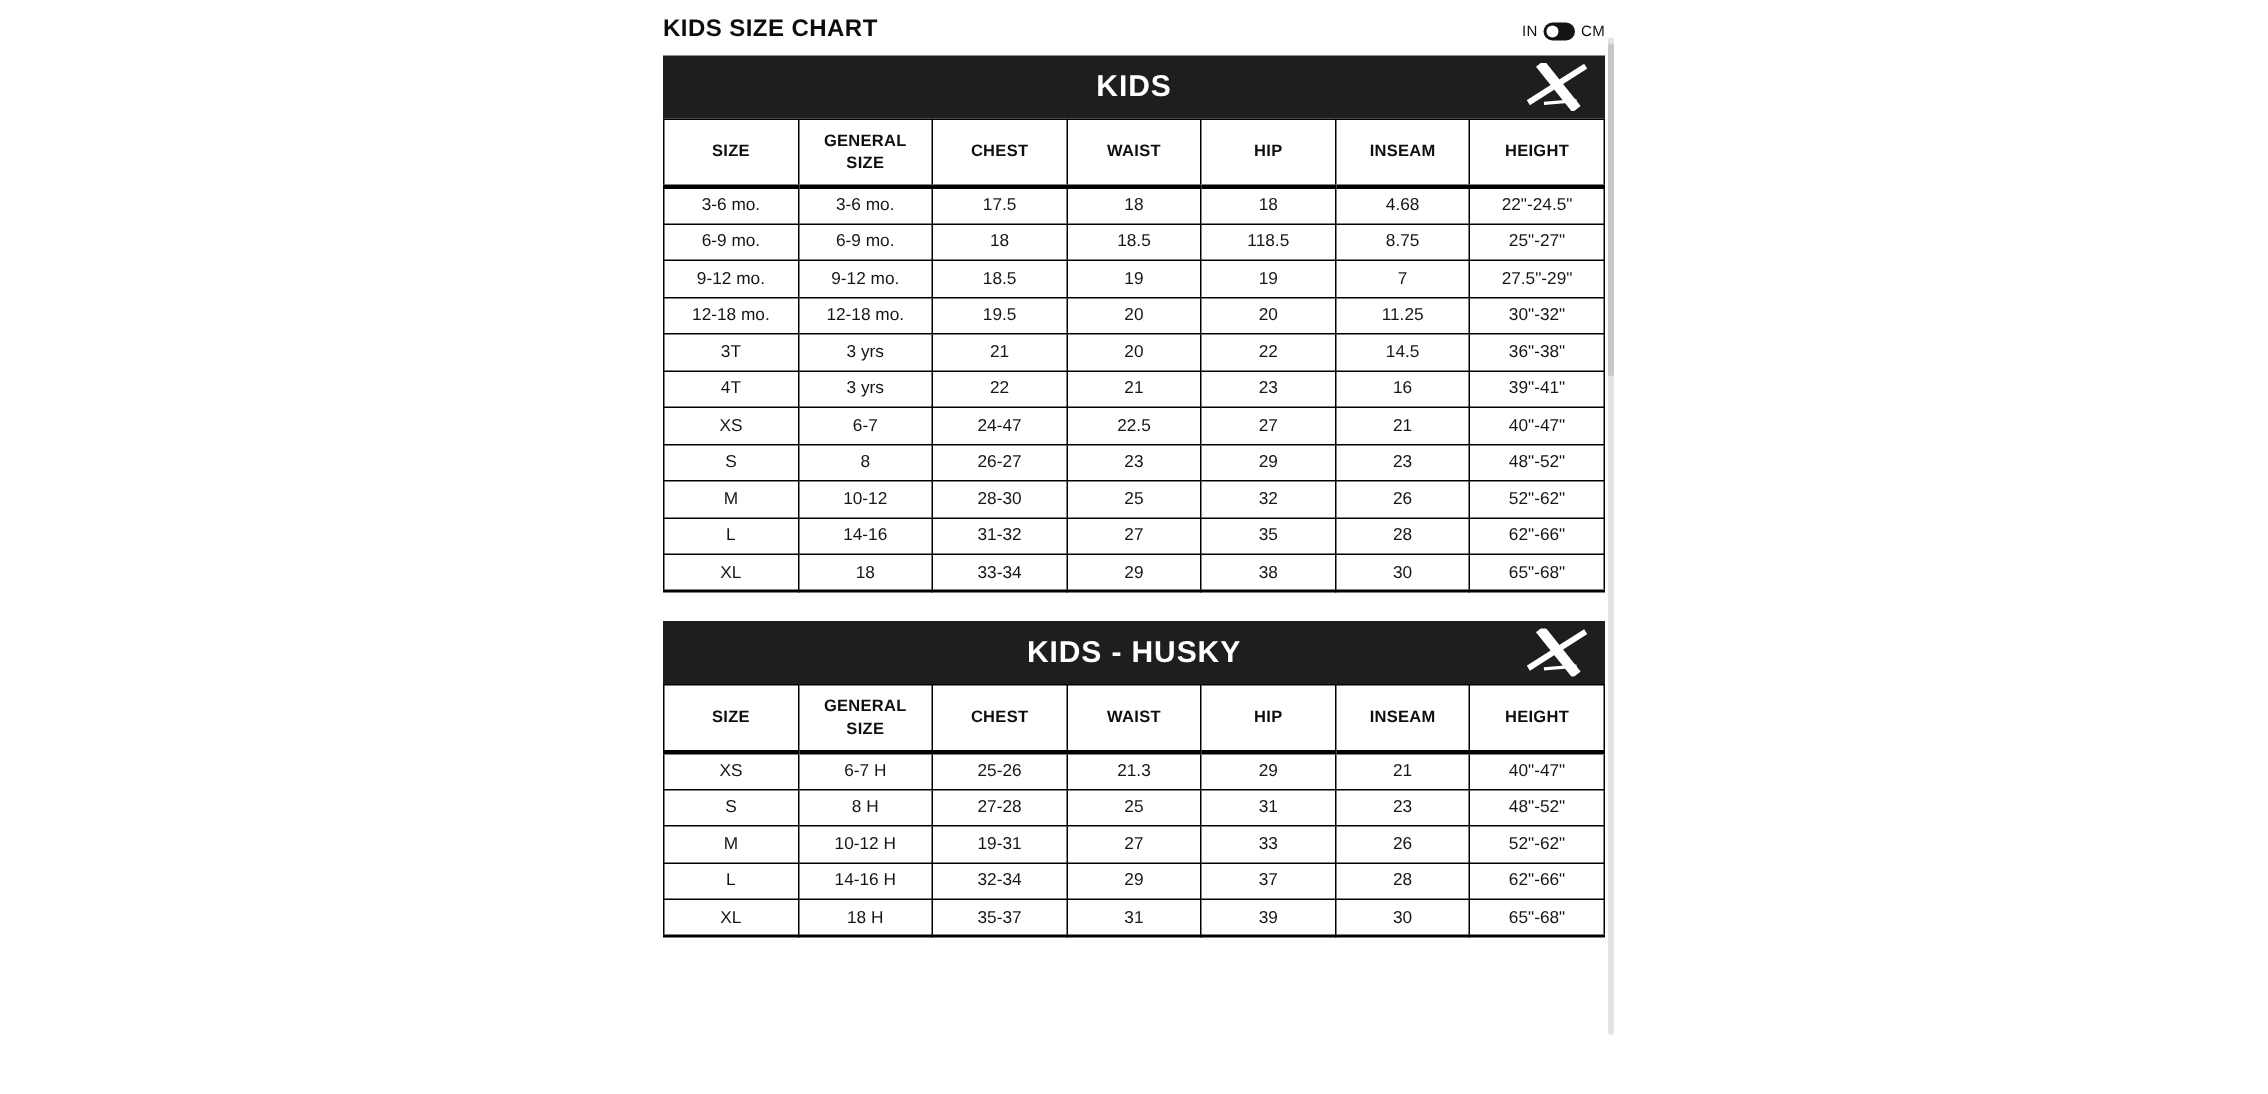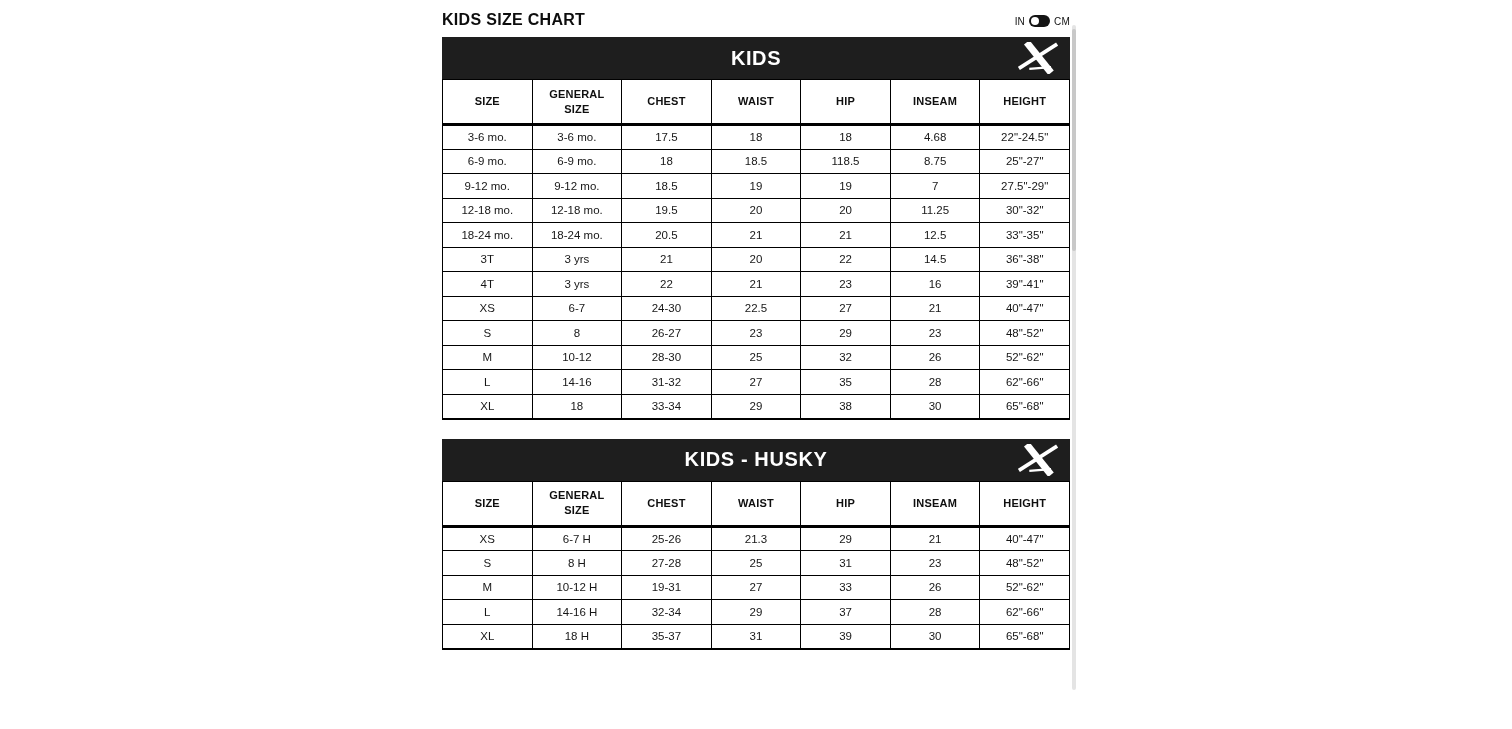--- a/index.html
+++ b/index.html
@@ -98,50 +98,41 @@
           <tr>
             <td>12-18 mo.</td>
             <td>12-18 mo.</td>
             <td>19.5</td>
             <td>20</td>
             <td>20</td>
             <td>11.25</td>
             <td>30"-32"</td>
           </tr>
           <tr>
-            <td>18-24 mo.</td>
-            <td>18-24 mo.</td>
-            <td>20.5</td>
-            <td>21</td>
-            <td>21</td>
-            <td>12.5</td>
-            <td>33"-35"</td>
-          </tr>
-          <tr>
             <td>3T</td>
             <td>3 yrs</td>
             <td>21</td>
             <td>20</td>
             <td>22</td>
             <td>14.5</td>
             <td>36"-38"</td>
           </tr>
           <tr>
             <td>4T</td>
             <td>3 yrs</td>
             <td>22</td>
             <td>21</td>
             <td>23</td>
             <td>16</td>
             <td>39"-41"</td>
           </tr>
           <tr>
             <td>XS</td>
             <td>6-7</td>
-            <td>24-30</td>
+            <td>24-47</td>
             <td>22.5</td>
             <td>27</td>
             <td>21</td>
             <td>40"-47"</td>
           </tr>
           <tr>
             <td>S</td>
             <td>8</td>
             <td>26-27</td>
             <td>23</td>

